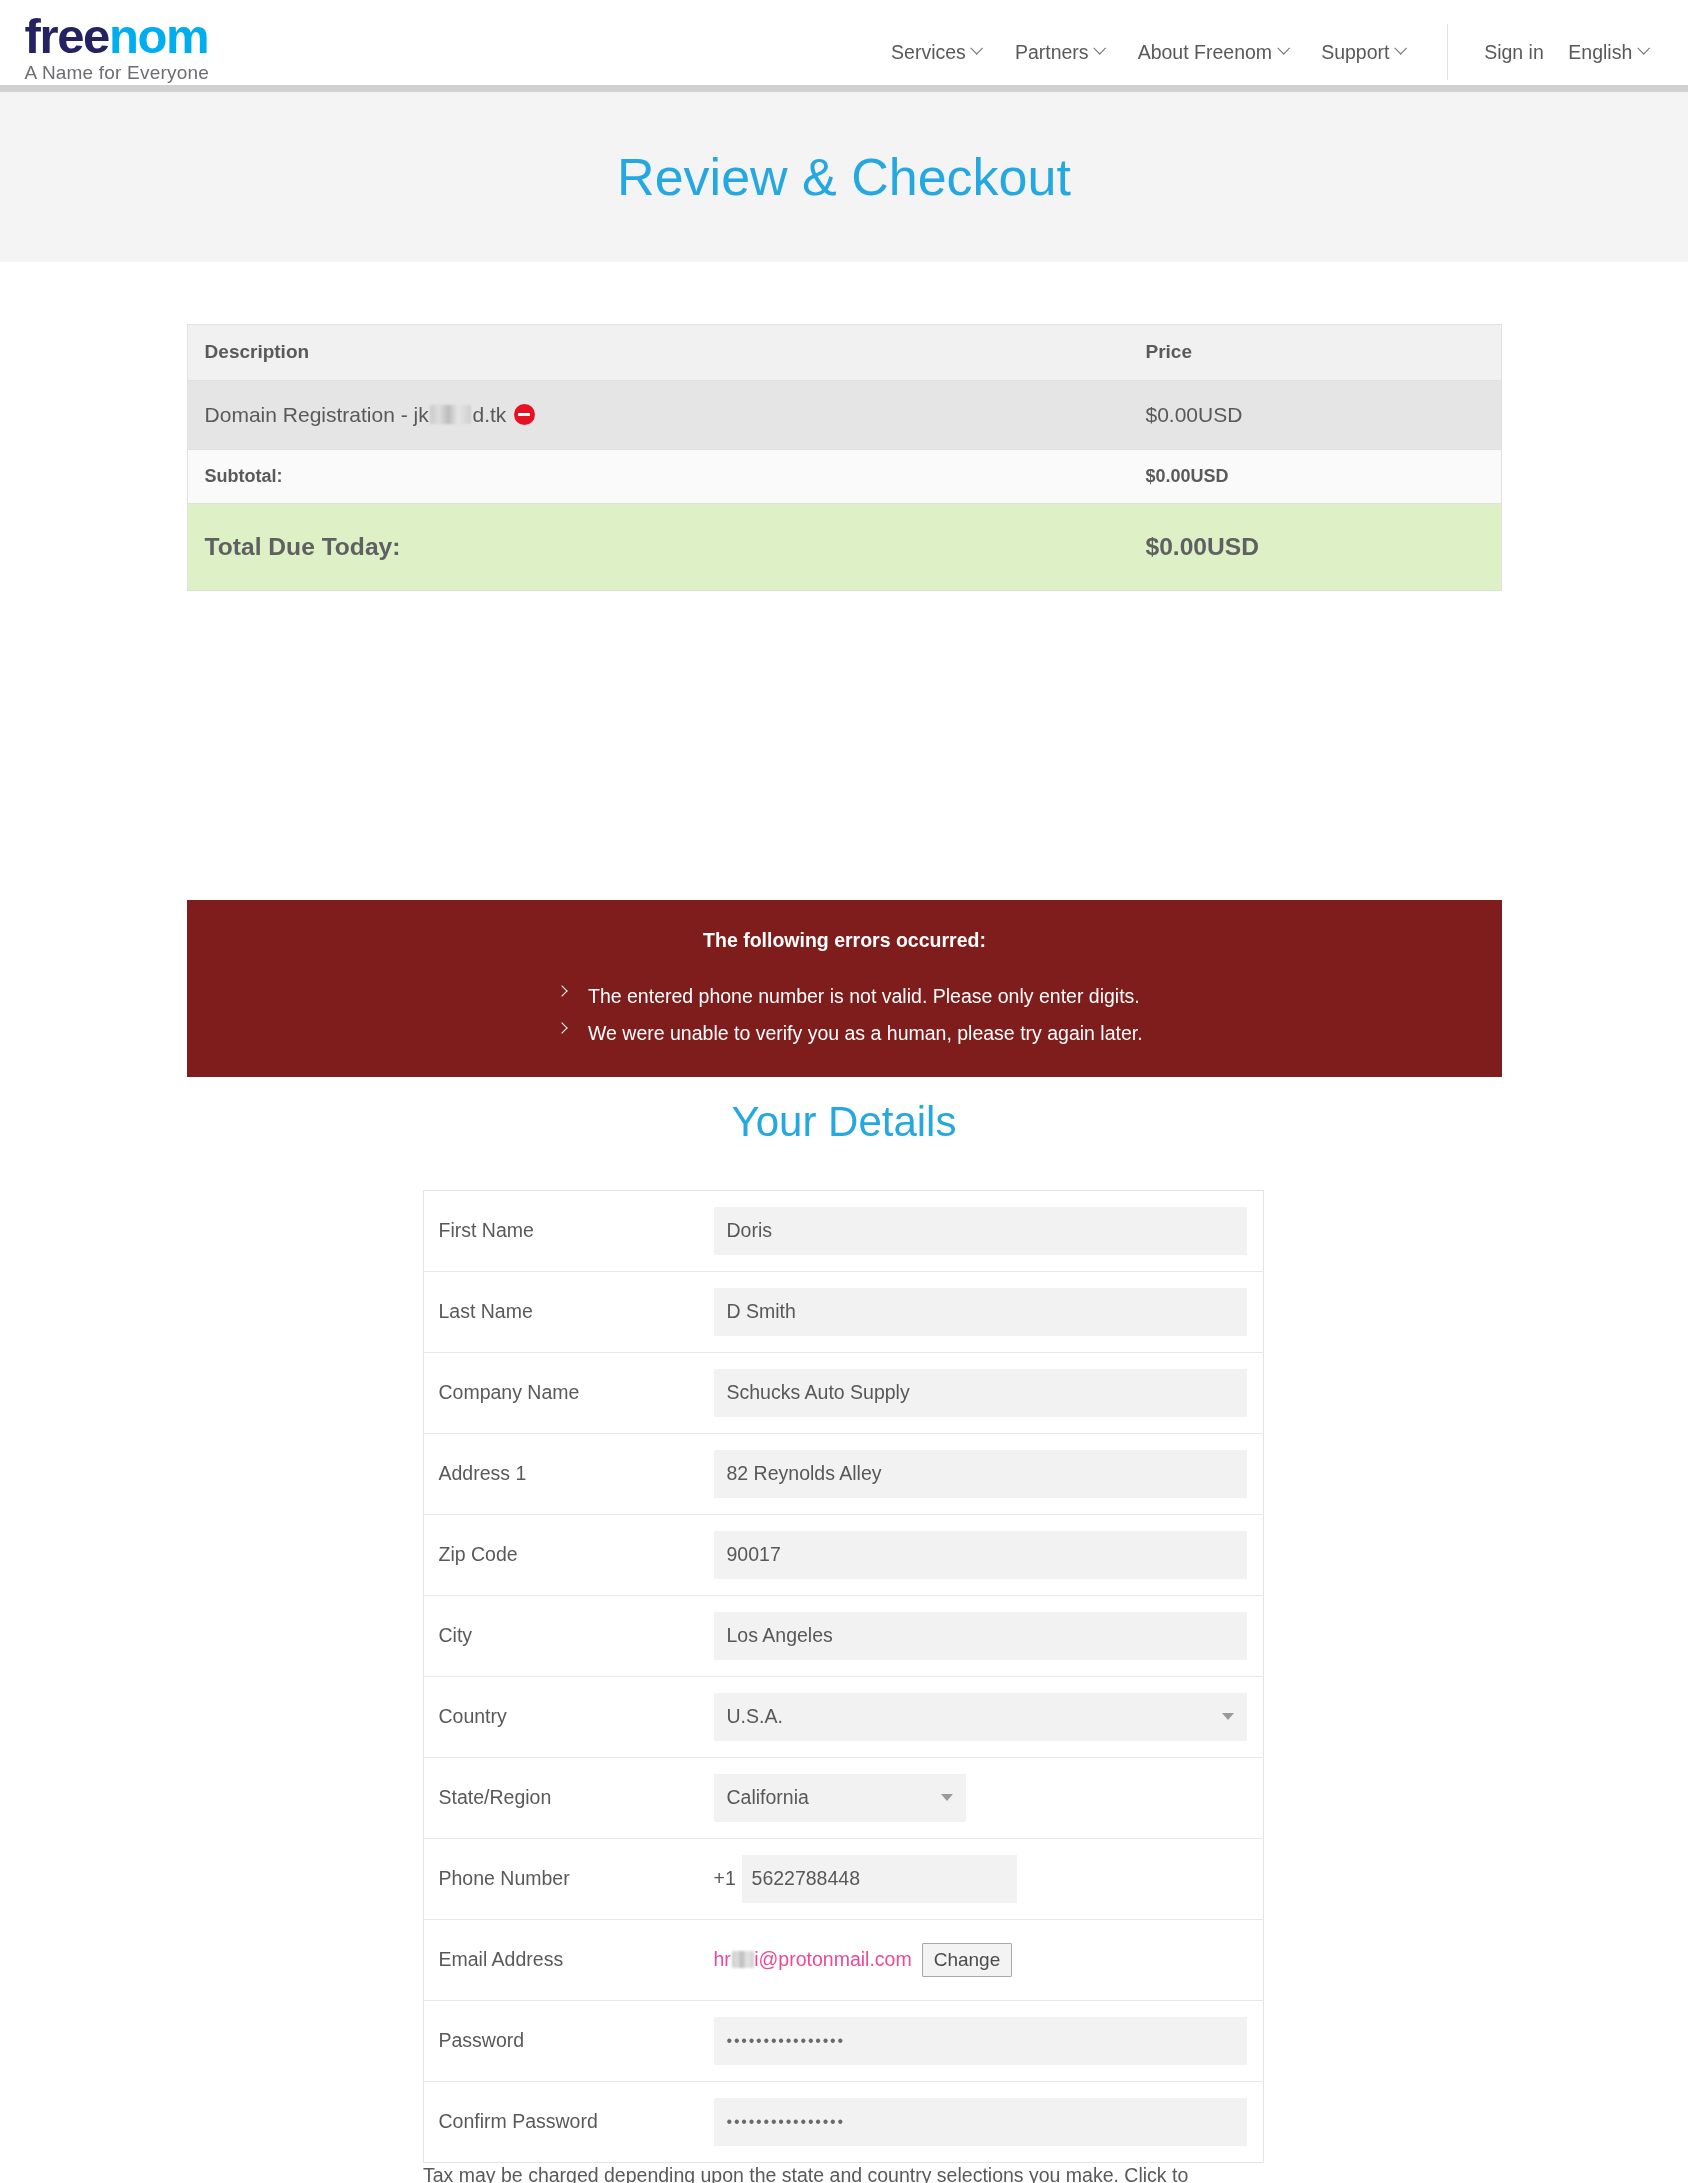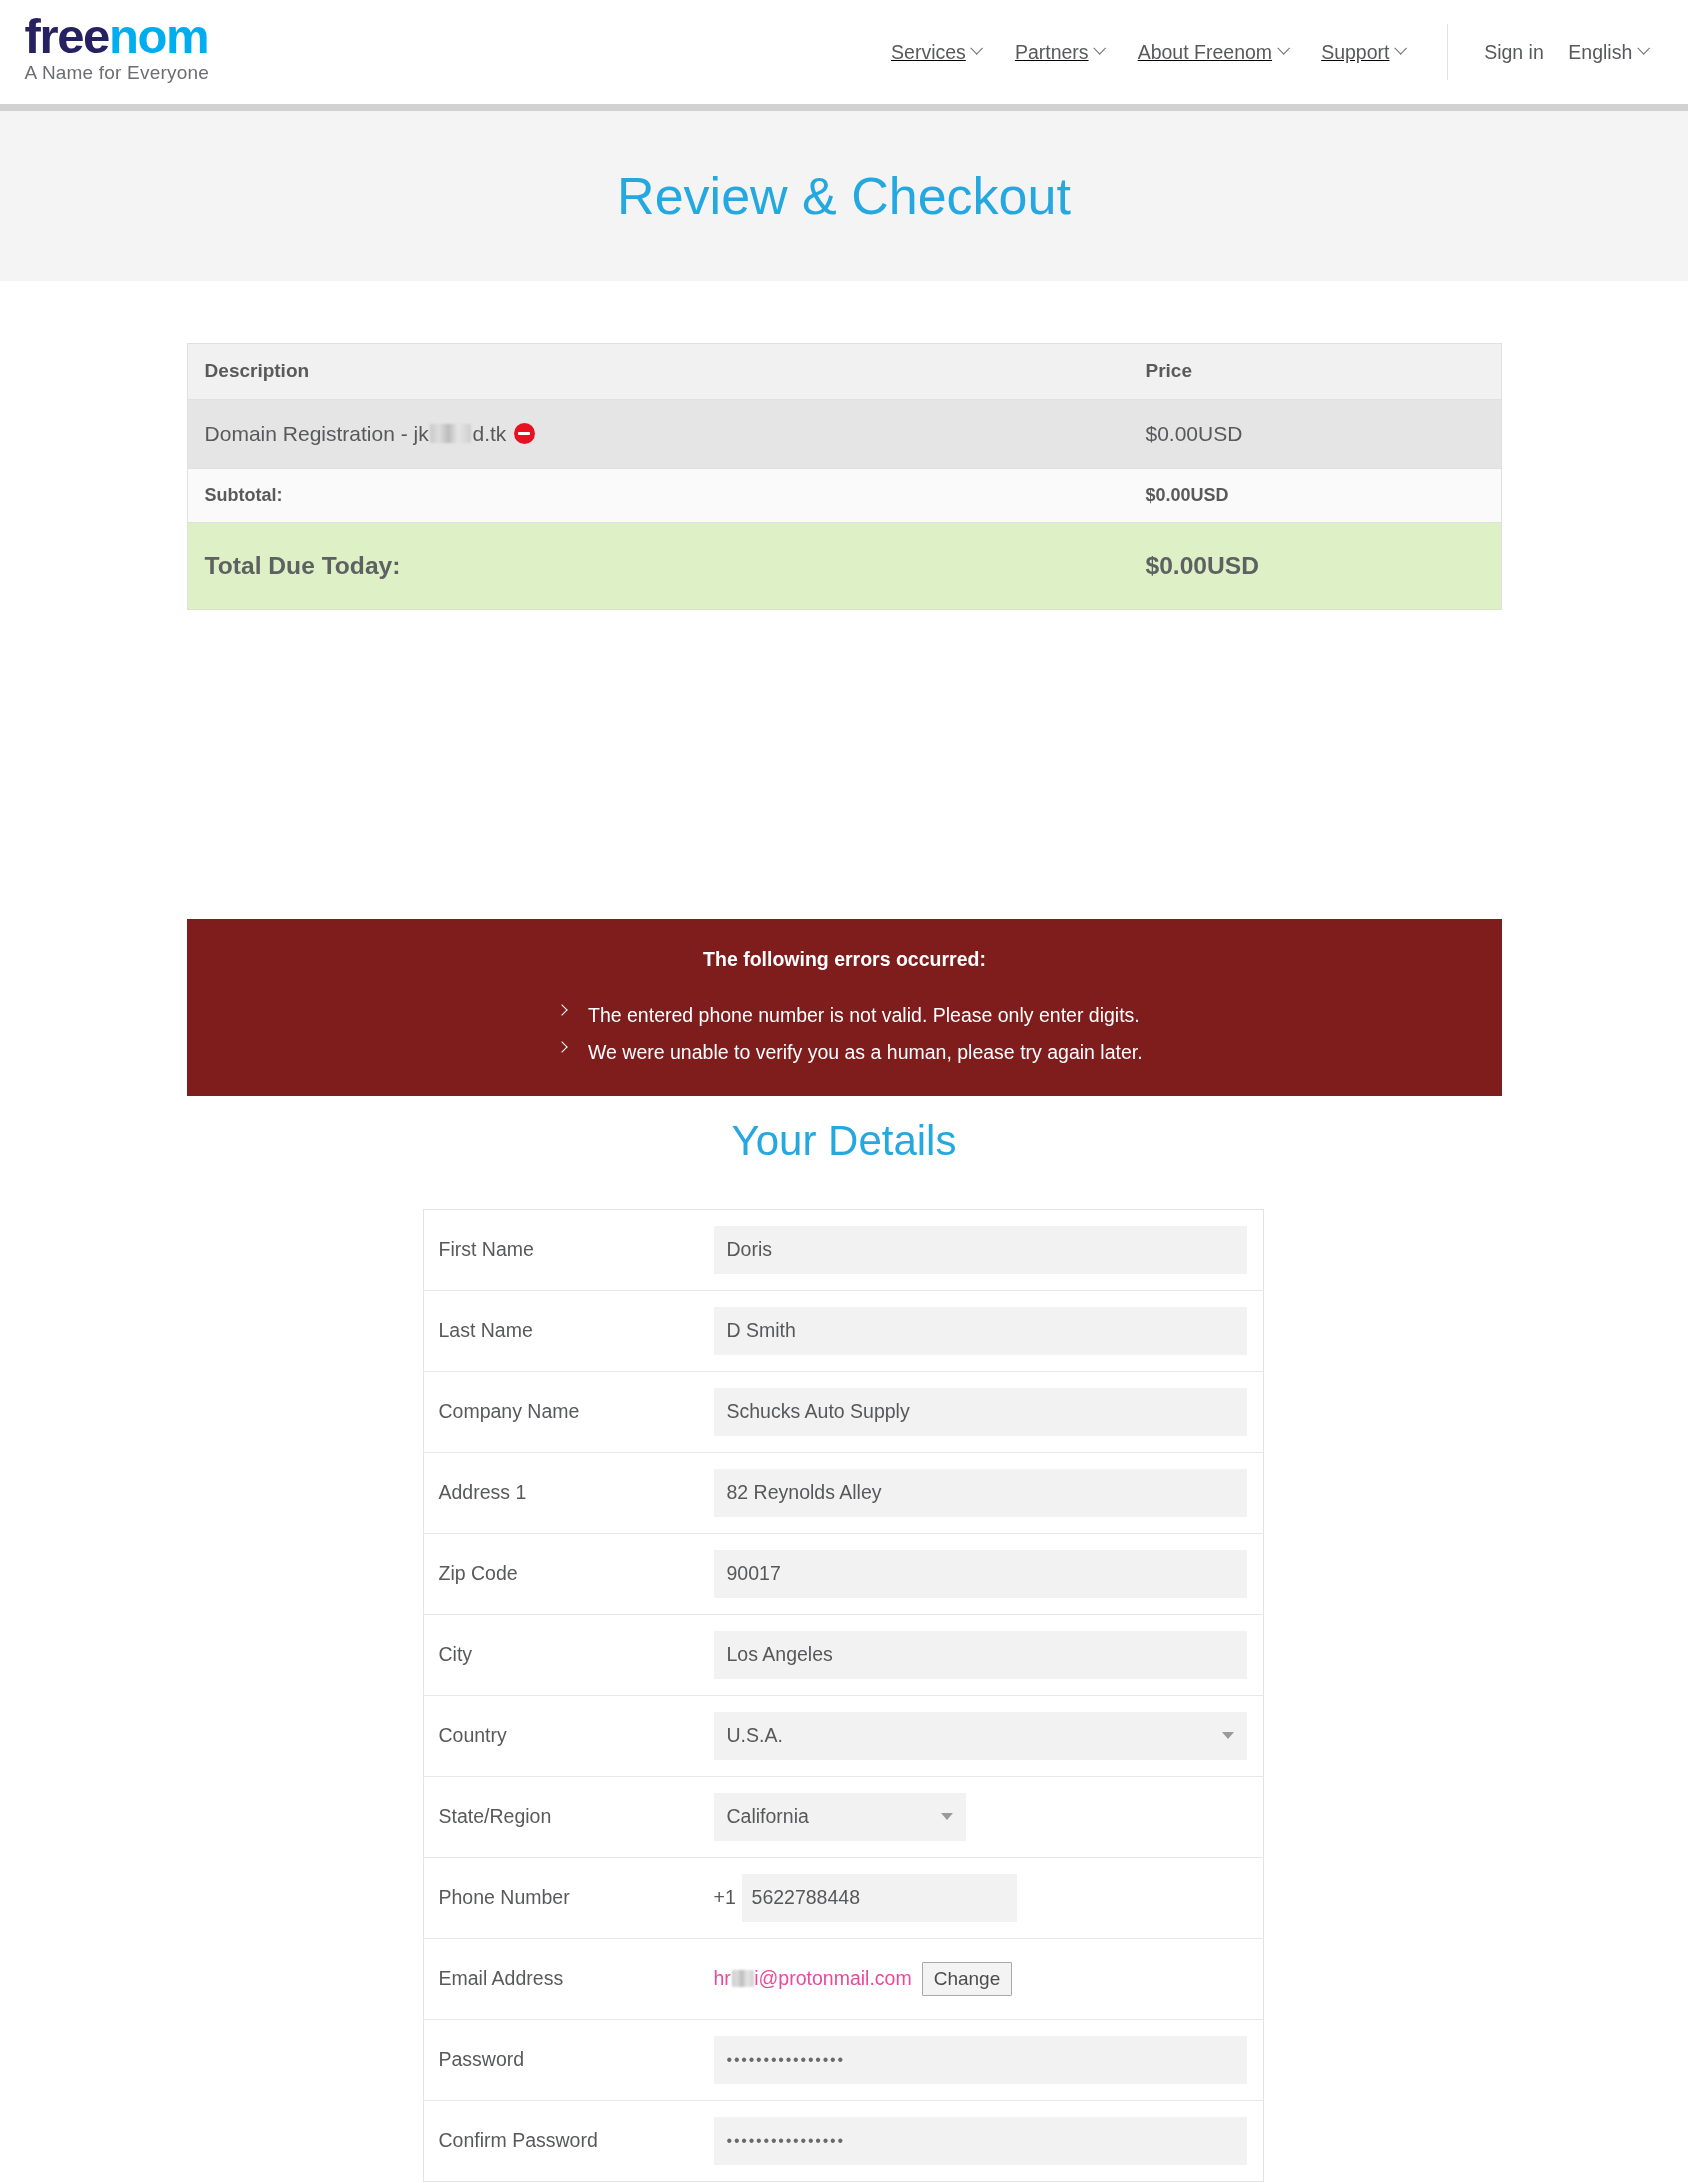--- a/index.html
+++ b/index.html
@@ -8,21 +8,21 @@
     height: 2183px;
     background: #ffffff;
     font-family: "Liberation Sans", sans-serif;
     -webkit-font-smoothing: antialiased;
   }
   .page { position: relative; width: 1688px; height: 2183px; overflow: hidden; }
 
   
   .header {
     position: relative;
-    height: 104px;
+    height: 85px;
     background: #ffffff;
     display: flex;
     align-items: center;
   }
   .logo-wrap {
     position: absolute;
     left: 24.6px;
     top: 11.6px;
     line-height: 1;
   }
@@ -42,21 +42,21 @@
     margin-top: 2.9px;
   }
   .nav {
     position: absolute;
     right: 0;
     top: 0;
     height: 104px;
     display: flex;
     align-items: center;
   }
-  .nav-main { display: flex; align-items: center; padding-right: 24.6px; text-decoration: underline; }
+  .nav-main { display: flex; align-items: center; padding-right: 24.6px; }
   .nav-item {
     display: flex;
     align-items: center;
     gap: 6.5px;
     color: #58595b;
     font-size: 19.5px;
     padding: 0 16.6px;
     cursor: pointer;
     white-space: nowrap;
   }

